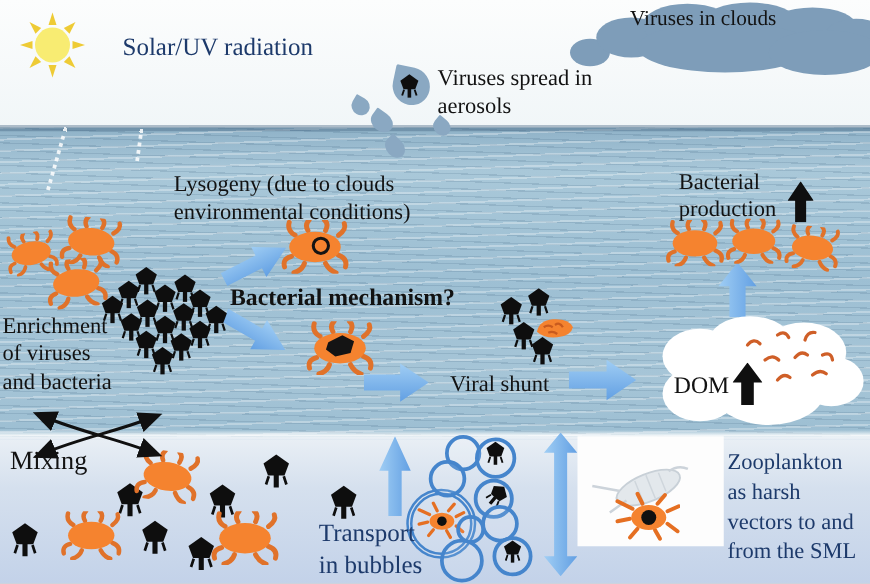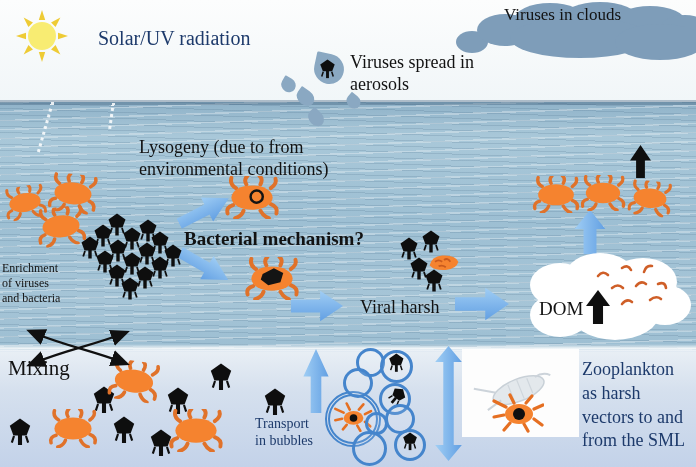--- a/index.html
+++ b/index.html
@@ -80,29 +80,31 @@
 
   <div class="drop" style="left:314px;top:54px;width:30px;height:30px;transform:rotate(12deg)"></div>
   <div class="drop" style="left:281px;top:78px;width:15px;height:14px;transform:rotate(30deg)"></div>
   <div class="drop" style="left:296px;top:90px;width:19px;height:15px;transform:rotate(35deg)"></div>
   <div class="drop" style="left:307px;top:111px;width:18px;height:14px;transform:rotate(45deg)"></div>
   <div class="drop" style="left:346px;top:95px;width:15px;height:13px;transform:rotate(40deg)"></div>
   <div class="lbl" style="left:350px;top:51px;font-size:18px">Viruses spread in
 aerosols</div>
 
   <div class="lbl navy" style="left:98px;top:26px;font-size:20px">Solar/UV radiation</div>
-  <div class="lbl" style="left:139px;top:136px;font-size:18px">Lysogeny (due to from
+  <div class="lbl" style="left:139px;top:136px;font-size:18px">Lysogeny (due to clouds
 environmental conditions)</div>
   <div class="lbl b" style="left:184px;top:227px;font-size:19px">Bacterial mechanism?</div>
-  <div class="lbl" style="left:2px;top:261px;font-size:12px">Enrichment
+  <div class="lbl" style="left:2px;top:249px;font-size:18px">Enrichment
 of viruses
 and bacteria</div>
   <div class="lbl" style="left:8px;top:355px;font-size:21px">Mixing</div>
-  <div class="lbl" style="left:360px;top:296px;font-size:18px">Viral harsh</div>
-  <div class="lbl navy" style="left:255px;top:415px;font-size:14px">Transport
+  <div class="lbl" style="left:360px;top:296px;font-size:18px">Viral shunt</div>
+  <div class="lbl" style="left:543px;top:134px;font-size:18px">Bacterial
+production</div>
+  <div class="lbl navy" style="left:255px;top:415px;font-size:20px">Transport
 in bubbles</div>
   <div class="lbl navy" style="left:582px;top:358px;font-size:18px;line-height:1.32">Zooplankton
 as harsh
 vectors to and
 from the SML</div>
 
   <div class="arr arr-r" style="left:176px;top:196px;width:56px;height:30px;transform:rotate(-27deg)"></div>
   <div class="arr arr-r" style="left:176px;top:251px;width:56px;height:30px;transform:rotate(30deg)"></div>
   <div class="arr arr-r" style="left:291px;top:289px;width:52px;height:34px"></div>
   <div class="arr arr-r" style="left:455px;top:286px;width:54px;height:36px"></div>

